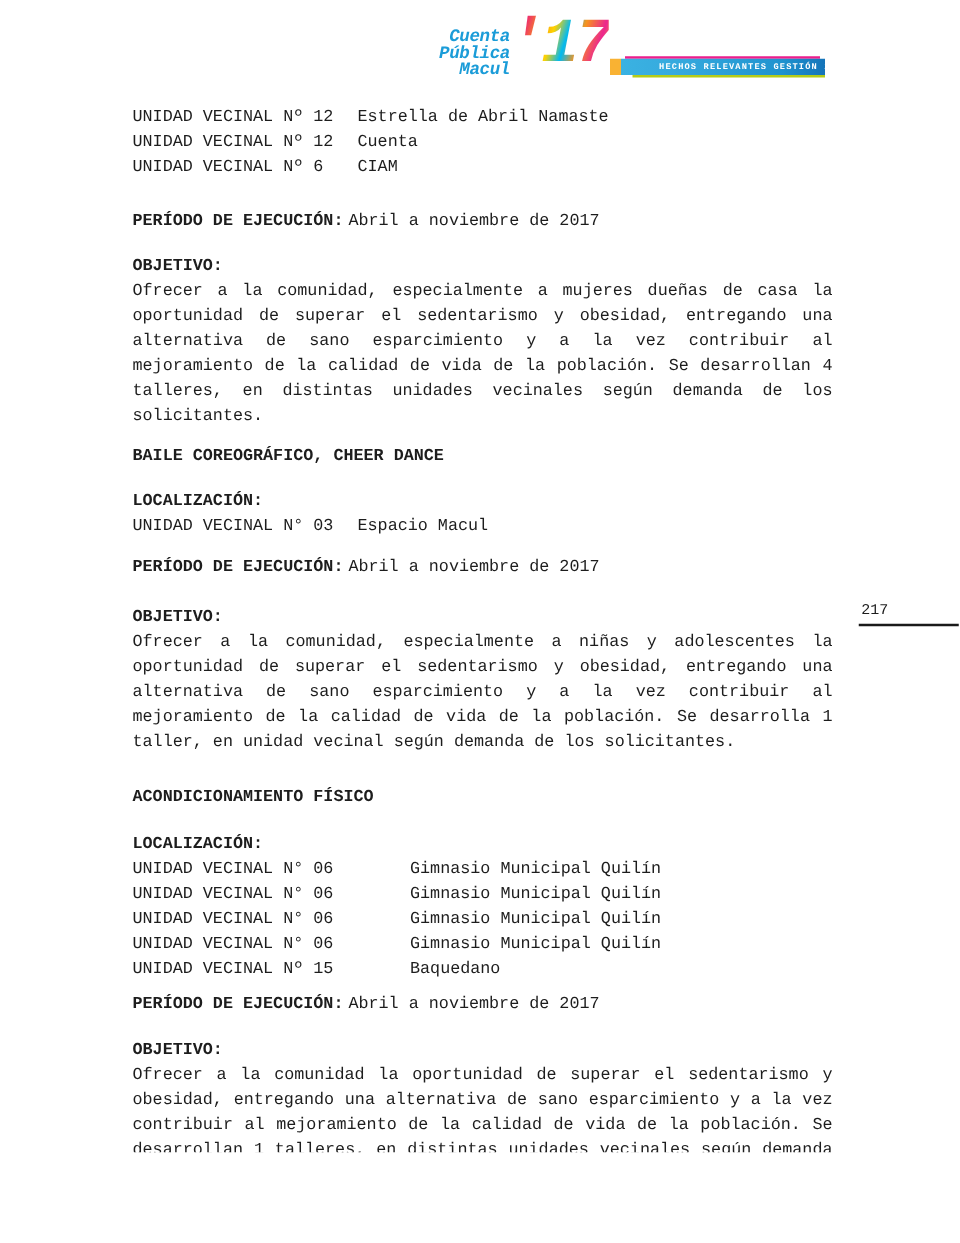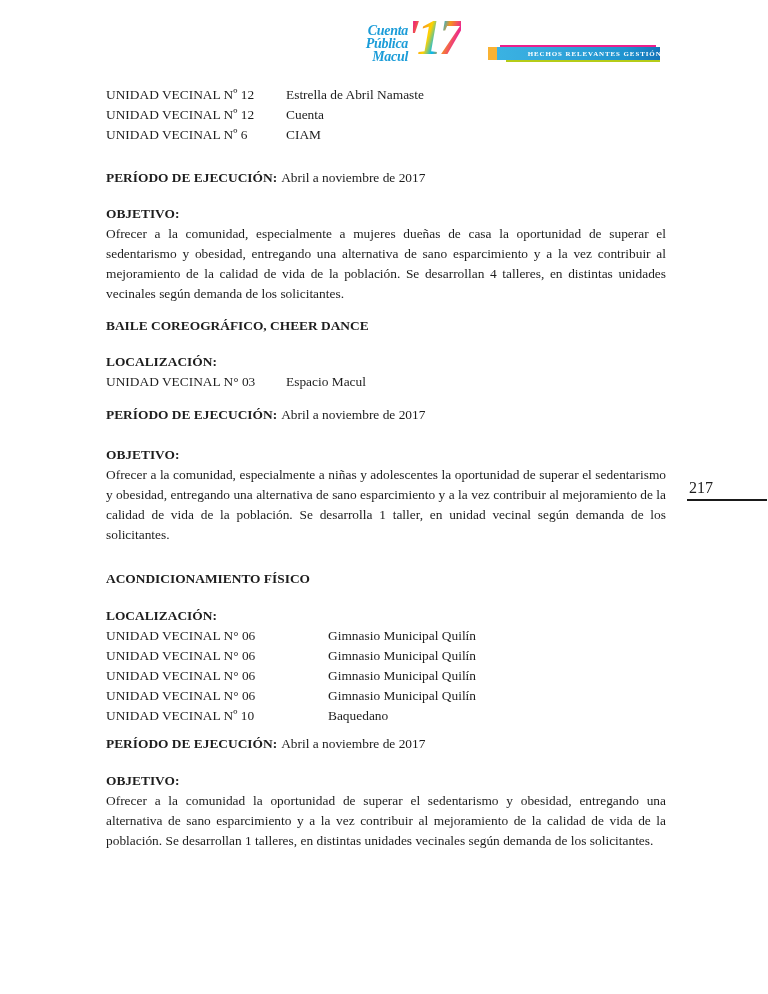--- a/index.html
+++ b/index.html
@@ -1,18 +1,18 @@
 <!DOCTYPE html>
 <html><head>
 <meta charset="utf-8">
 <style>
   html,body{margin:0;padding:0;background:#ffffff;}
   .page{
     position:relative;width:768px;height:922px;background:#ffffff;overflow:hidden;
-    font-family:Liberation Serif, serif;color:#1d1d1d;
+    font-family:Liberation Mono, monospace;color:#1d1d1d;
   }
   
   .logo-text{
     position:absolute;left:338px;top:24px;width:70px;text-align:right;
     color:#1b9cd8;font-weight:bold;font-style:italic;
     font-size:14px;line-height:13px;letter-spacing:-0.3px;
   }
   .logo-year{
     position:absolute;left:406px;top:8px;height:60px;
     font-size:50px;font-weight:800;font-style:italic;letter-spacing:-3px;
@@ -48,21 +48,21 @@
   .mt-d{margin-top:16px;}  
   .mt-e{margin-top:13px;}  
   .mt-f{margin-top:20px;}  
   .mt-g{margin-top:24px;}  
   .mt-h{margin-top:17px;}  
   .mt-i{margin-top:8px;}   
   .mt-j{margin-top:17px;}  
   
   .page-num{
     position:absolute;left:687px;top:481px;width:78px;
-    font-size:16px;line-height:14px;padding:0 0 4px 2px;
+    font-size:12px;line-height:14px;padding:0 0 4px 2px;
     border-bottom:2px solid #1a1a1a;color:#1d1d1d;
   }
   
   .footer-mark{position:absolute;left:106px;top:984px;width:8px;height:10px;background:#3a6db4;}
 </style>
 </head>
 <body>
 
 <div class="page">
 
@@ -129,21 +129,21 @@
       <div class="loc-row">
         <span class="unit">UNIDAD VECINAL N° 06</span><span class="place">Gimnasio Municipal Quilín</span>
       </div>
       <div class="loc-row">
         <span class="unit">UNIDAD VECINAL N° 06</span><span class="place">Gimnasio Municipal Quilín</span>
       </div>
       <div class="loc-row">
         <span class="unit">UNIDAD VECINAL N° 06</span><span class="place">Gimnasio Municipal Quilín</span>
       </div>
       <div class="loc-row">
-        <span class="unit">UNIDAD VECINAL Nº 10</span><span class="place">Baquedano</span>
+        <span class="unit">UNIDAD VECINAL Nº 15</span><span class="place">Baquedano</span>
       </div>
     </div>
 
     <div class="periodo mt-i">
       <span class="bold">PERÍODO DE EJECUCIÓN:</span><span class="value">Abril a noviembre de 2017</span>
     </div>
 
     <div class="bold mt-j">OBJETIVO:</div>
     <div class="para">Ofrecer a la comunidad la oportunidad de superar el sedentarismo y obesidad, entregando una alternativa de sano esparcimiento y a la vez contribuir al mejoramiento de la calidad de vida de la población. Se desarrollan 1 talleres, en distintas unidades vecinales según demanda de los solicitantes.</div>
 

